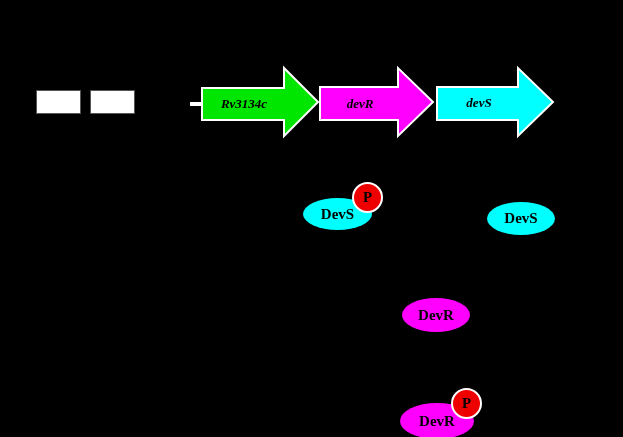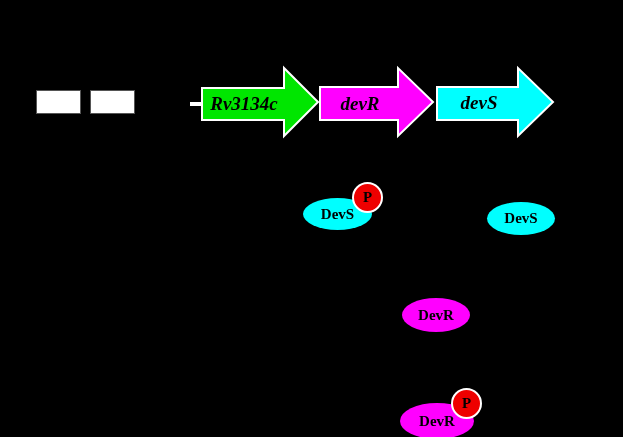--- a/index.html
+++ b/index.html
@@ -44,21 +44,21 @@
     top: 0;
     width: 623px;
     height: 437px;
   }
 
   .gene-label {
     position: absolute;
     transform: translate(-50%, -50%);
     font-weight: bold;
     font-style: italic;
-    font-size: 19px;
+    font-size: 13px;
     color: #000;
     white-space: nowrap;
     z-index: 3;
   }
   .lbl-rv3134c { left: 244px; top: 104px; }
   .lbl-devr    { left: 360px; top: 104px; }
   .lbl-devs    { left: 479px; top: 103px; }
 
   
   .protein {

